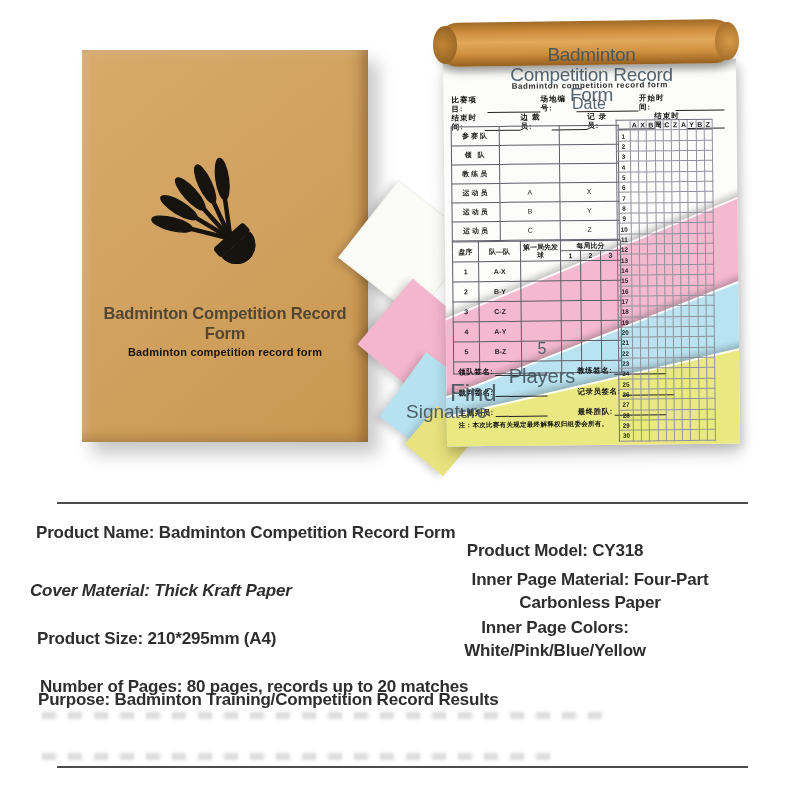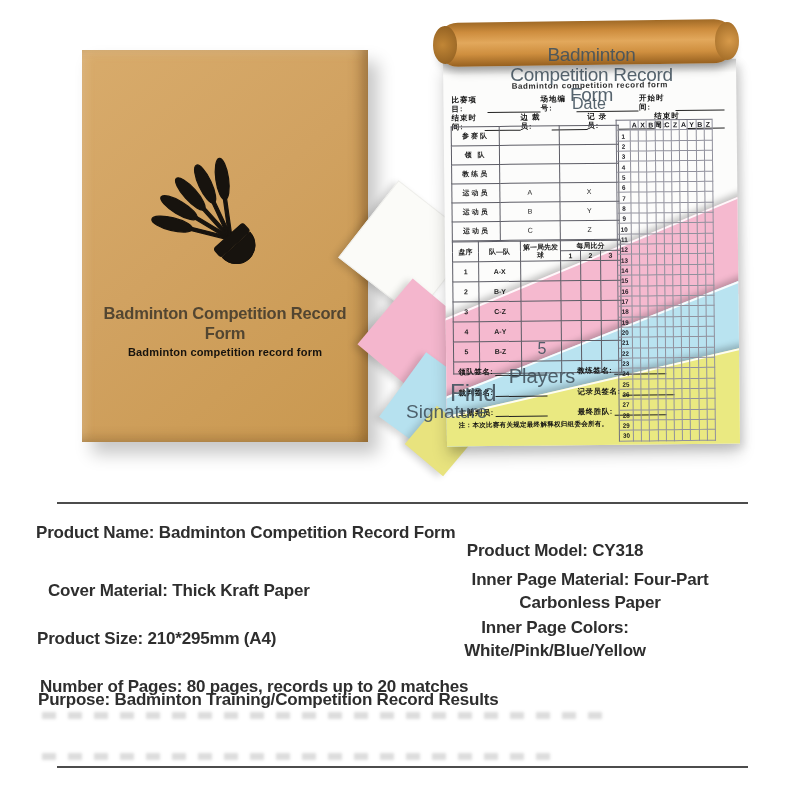--- a/index.html
+++ b/index.html
@@ -90,21 +90,21 @@
   #ann-players{left:477px;top:365px;width:130px;text-align:center;font-size:20px;}
   #ann-find{left:450px;top:379px;font-size:24px;}
   #ann-signature{left:406px;top:401px;font-size:19px;}
 
   
   .divider{position:absolute;left:57px;width:691px;height:2px;background:#4c4c4c;}
   #divider-top{top:502px;} #divider-bottom{top:766px;}
   .spec{position:absolute;font-weight:bold;font-size:17px;color:#2e2e2e;line-height:23px;letter-spacing:-0.2px;}
   #spec-product-name{left:36px;top:521px;width:420px;}
   #spec-product-model{left:430px;top:531px;width:250px;text-align:center;margin-top:8px;}
-  #spec-cover-material{left:48px;top:579px;}
+  #spec-cover-material{left:30px;top:579px;font-style:italic;}
   #spec-inner-material{left:425px;top:568px;width:330px;text-align:center;}
   #spec-product-size{left:37px;top:627px;}
   #spec-inner-colors{left:435px;top:616px;width:240px;text-align:center;}
   #spec-pages{left:40px;top:675px;}
   #spec-purpose{left:38px;top:688px;}
   .ghost{position:absolute;height:7px;opacity:1;filter:blur(1.5px);
          background:repeating-linear-gradient(90deg,rgba(60,60,60,0.18) 0 14px,transparent 14px 26px);}
   #ghost-1{left:42px;top:712px;width:570px;}
   #ghost-2{left:42px;top:753px;width:520px;}
 </style>

